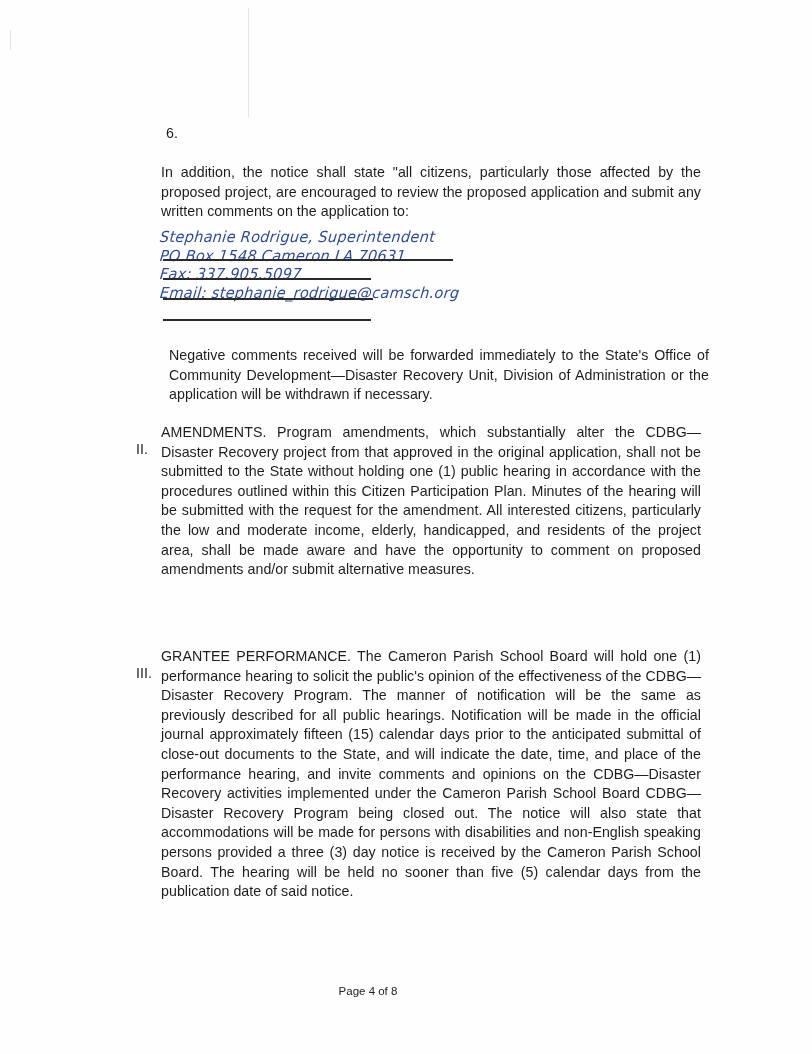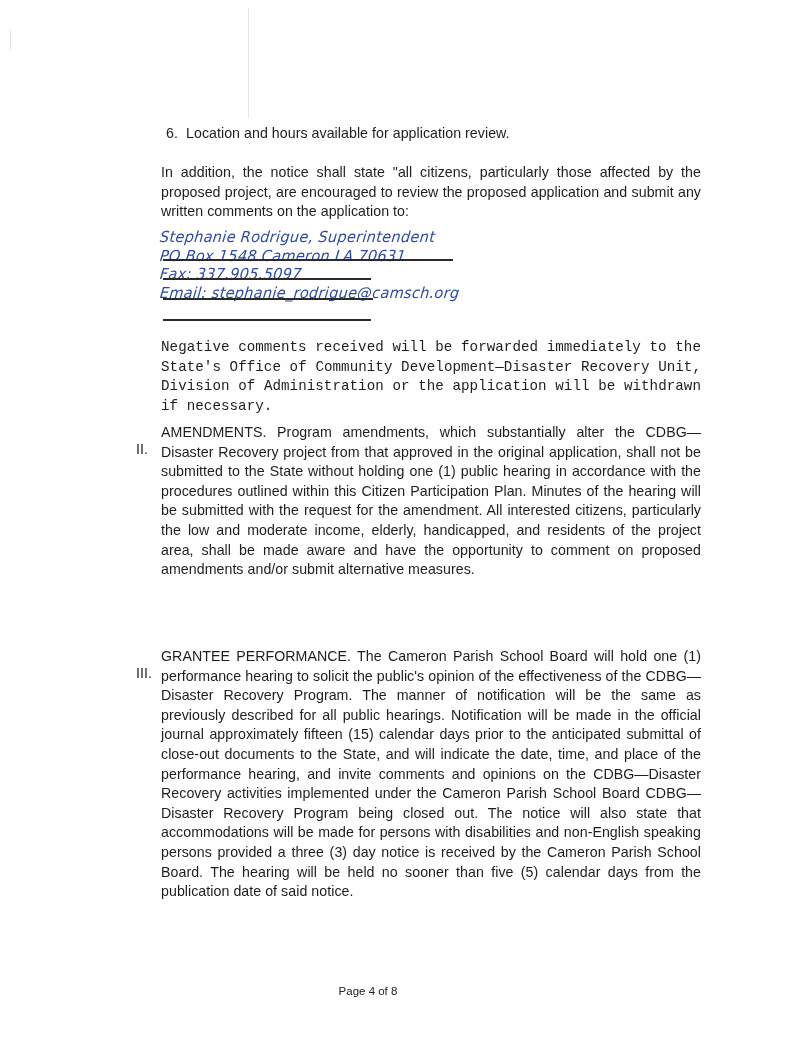--- a/index.html
+++ b/index.html
@@ -113,21 +113,20 @@
 </head>
 <body>
 
 <div class="page">
 
   <div class="scan-mark" style="left:248px; top:8px; height:110px;"></div>
   <div class="scan-mark" style="left:10px; top:30px; height:20px;"></div>
 
   <div class="list-item text">
     <span class="list-num">6.</span>
-    <span>Location and hours available for application review.</span>
   </div>
 
   <p class="para text justify" id="para-addition" style="margin:0;">In addition, the notice shall state "all citizens, particularly those affected by the proposed project, are encouraged to review the proposed application and submit any written comments on the application to:</p>
 
   <div class="handwritten">
     <div class="hw-line">
       <span class="hw-text">Stephanie Rodrigue, Superintendent</span>
     </div>
     <div class="hw-line">
       <span class="hw-text">PO Box 1548   Cameron LA  70631</span>
@@ -137,21 +136,21 @@
     </div>
     <div class="hw-line">
       <span class="hw-text">Email: stephanie_rodrigue@camsch.org</span>
     </div>
   </div>
   <div class="hw-rule r1"></div>
   <div class="hw-rule r2"></div>
   <div class="hw-rule r3"></div>
   <div class="hw-rule r4"></div>
 
-  <p class="para text justify" id="para-negative" style="margin:0;font-family:Liberation Mono, monospace;">Negative comments received will be forwarded immediately to the State's Office of Community Development—Disaster Recovery Unit, Division of Administration or the application will be withdrawn if necessary.</p>
+  <p class="para text justify" id="para-negative" style="margin:8px;">Negative comments received will be forwarded immediately to the State's Office of Community Development—Disaster Recovery Unit, Division of Administration or the application will be withdrawn if necessary.</p>
 
   <div class="section text" id="section-amendments">
     <span class="section-num">II.</span>
     <p class="justify" style="margin:0;">AMENDMENTS.  Program amendments, which substantially alter the CDBG—Disaster Recovery project from that approved in the original application, shall not be submitted to the State without holding one (1) public hearing in accordance with the procedures outlined within this Citizen Participation Plan. Minutes of the hearing will be submitted with the request for the amendment.  All interested citizens, particularly the low and moderate income, elderly, handicapped, and residents of the project area, shall be made aware and have the opportunity to comment on proposed amendments and/or submit alternative measures.</p>
   </div>
 
   <div class="section text" id="section-grantee">
     <span class="section-num">III.</span>
     <p class="justify" style="margin:0;">GRANTEE PERFORMANCE.  The Cameron Parish School Board will hold one (1) performance hearing to solicit the public's opinion of the effectiveness of the CDBG—Disaster Recovery Program.  The manner of notification will be the same as previously described for all public hearings.  Notification will be made in the official journal approximately fifteen (15) calendar days prior to the anticipated submittal of close-out documents to the State, and will indicate the date, time, and place of the performance hearing, and invite comments and opinions on the CDBG—Disaster Recovery activities implemented under the Cameron Parish School Board CDBG—Disaster Recovery Program being closed out.  The notice will also state that accommodations will be made for persons with disabilities and non-English speaking persons provided a three (3) day notice is received by the Cameron Parish School Board.  The hearing will be held no sooner than five (5) calendar days from the publication date of said notice.</p>
   </div>

